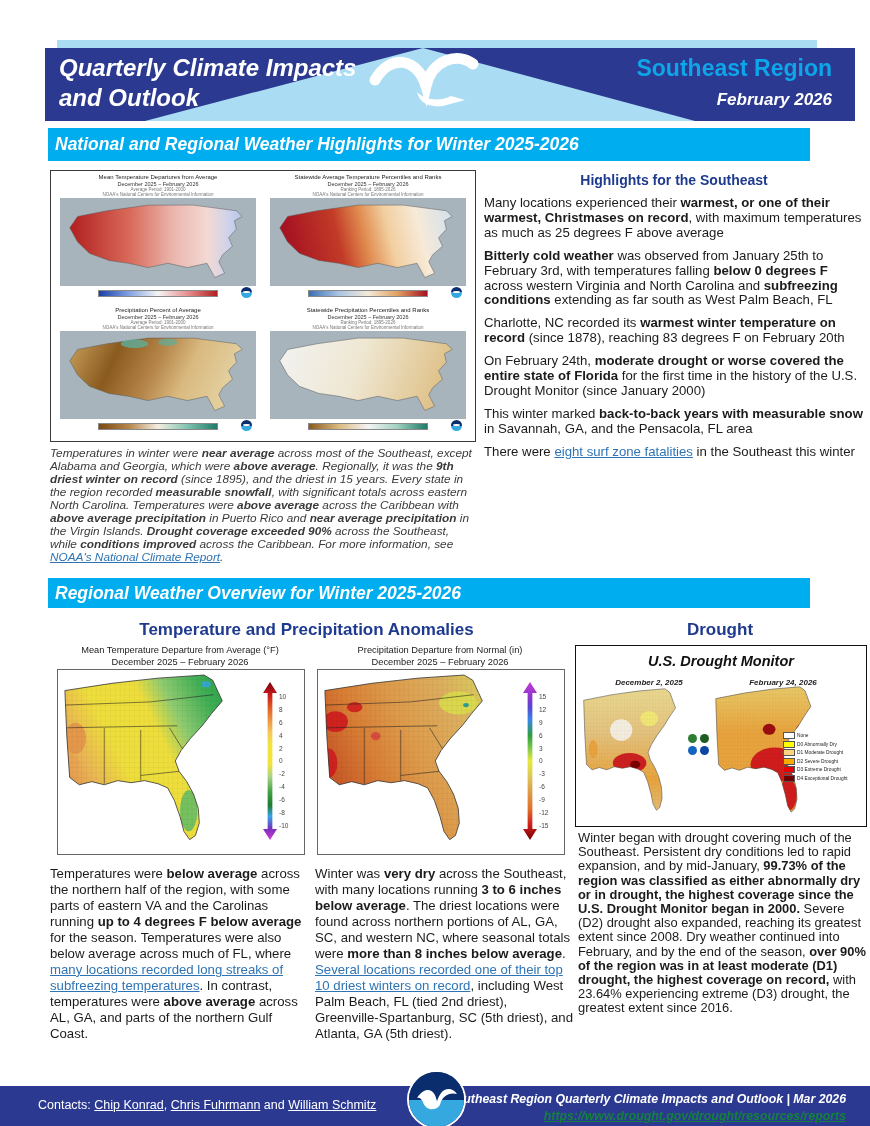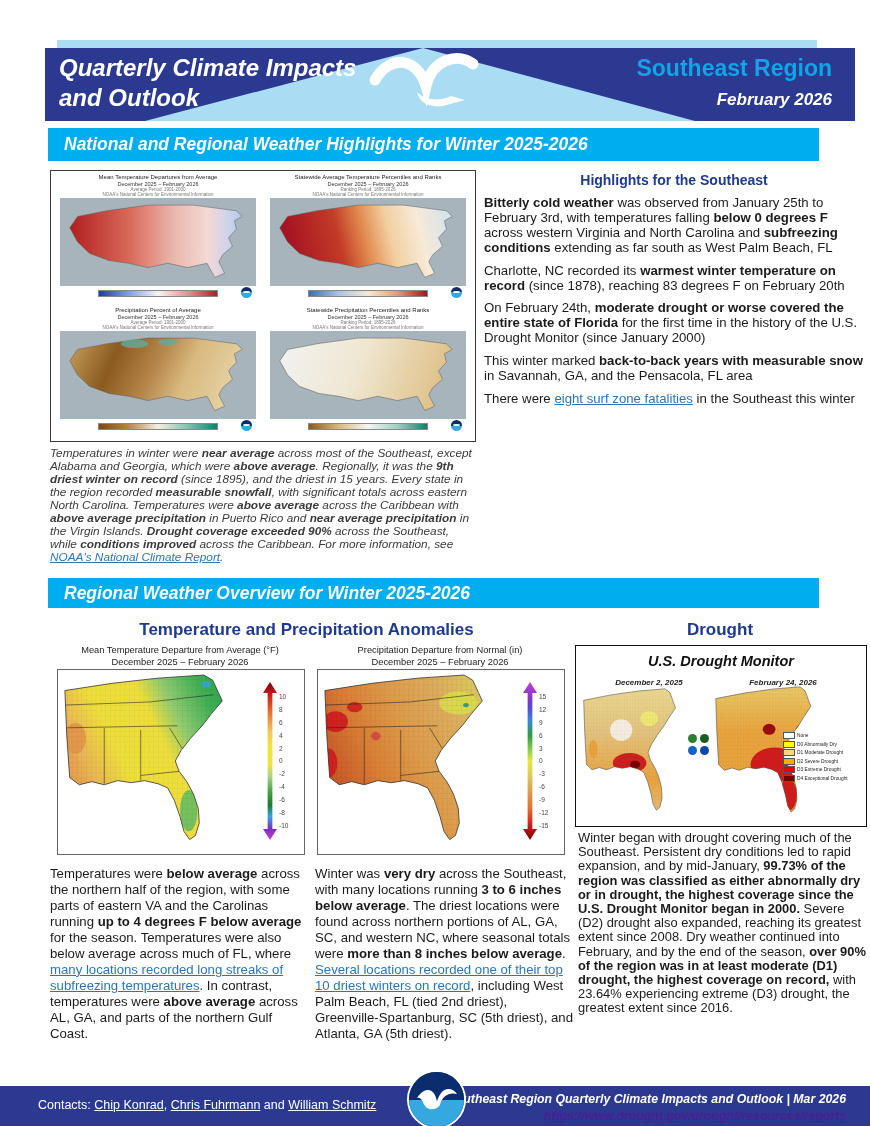--- a/index.html
+++ b/index.html
@@ -13,21 +13,21 @@
   
   #top-strip{left:57px;top:40px;width:760px;height:9px;background:#aadcf4;}
   #header{left:45px;top:48px;width:810px;height:73px;background:#2b3990;overflow:hidden;}
   #hdr-art{position:absolute;left:0;top:0;width:810px;height:73px;}
   #hdr-title{position:absolute;left:14px;top:5px;color:#ffffff;font-size:24px;font-weight:700;
              font-style:italic;line-height:30px;}
   #hdr-region{position:absolute;right:23px;top:7px;color:#0ea5e9;font-size:23px;font-weight:700;}
   #hdr-date{position:absolute;right:23px;top:42px;color:#fff;font-size:17px;font-weight:700;font-style:italic;}
 
   .band{background:#00adef;color:#fff;font-size:17.5px;font-weight:700;font-style:italic;
-        padding-left:16px;display:flex;align-items:center;}
+        padding-left:7px;display:flex;align-items:center;}
   #band1{left:48px;top:128px;width:755px;height:33px;}
   #band2{left:48px;top:578px;width:755px;height:30px;}
 
   
   #natmaps{left:50px;top:170px;width:418px;height:264px;border:1.5px solid #3a3a3a;background:#fff;
            display:grid;grid-template-columns:1fr 1fr;grid-template-rows:1fr 1fr;padding:3px;gap:2px;}
   .panel{display:flex;flex-direction:column;align-items:center;overflow:hidden;}
   .p-t1{font-size:6px;color:#222;line-height:7px;}
   .p-t2{font-size:5.5px;color:#333;line-height:6px;}
   .p-t3,.p-t4{font-size:4.5px;color:#777;line-height:5px;}
@@ -93,21 +93,21 @@
   #col3{left:578px;top:831px;width:288px;font-size:12.9px;line-height:1.1;}
 
   
   #footer{left:0;top:1086px;width:870px;height:40px;background:#2b3990;}
   #footer-contacts{left:38px;top:1098px;font-size:12.5px;color:#fff;}
   #footer-logo{left:407px;top:1070px;width:55px;height:55px;border-radius:50%;border:2px solid #fff;
                overflow:hidden;background:#0a2d6e;z-index:5;}
   #footer-logo svg{width:100%;height:100%;display:block;}
   #footer-right{right:24px;top:1091px;text-align:right;color:#fff;font-size:12.3px;
                 font-weight:700;font-style:italic;line-height:1.4;}
-  #footer-right a{color:#4c1d95;}
+  #footer-right a{color:#15803d;}
 </style>
 </head>
 <body>
 
 <div class="page">
 
   <div class="abs" id="top-strip"></div>
   <div class="abs" id="header">
     <svg id="hdr-art" viewBox="0 0 810 73" preserveAspectRatio="none">
       <polygon points="378,0 100,73 650,73" fill="#aadcf4"></polygon>
@@ -228,20 +228,21 @@
         <div class="p-bar bar-rank-p"></div>
         <div class="p-noaa"></div>
       </div>
     </div>
   </div>
 
   <div class="abs rich" id="caption"><span>Temperatures in winter were </span><span class="b">near average</span><span> across most of the Southeast, except Alabama and Georgia, which were </span><span class="b">above average</span><span>. Regionally, it was the </span><span class="b">9th driest winter on record</span><span> (since 1895), and the driest in 15 years. Every state in the region recorded </span><span class="b">measurable snowfall</span><span>, with significant totals across eastern North Carolina. Temperatures were </span><span class="b">above average</span><span> across the Caribbean with </span><span class="b">above average precipitation</span><span> in Puerto Rico and </span><span class="b">near average precipitation</span><span> in the Virgin Islands. </span><span class="b">Drought coverage exceeded 90%</span><span> across the Southeast, while </span><span class="b">conditions improved</span><span> across the Caribbean. For more information, see </span><a href="#">NOAA's National Climate Report</a><span>.</span></div>
 
   <div class="abs" id="hl-head">Highlights for the Southeast</div>
   <div class="abs" id="hl-body">
+    <p class="rich"><span>Many locations experienced their </span><span class="b">warmest, or one of their warmest, Christmases on record</span><span>, with maximum temperatures as much as 25 degrees F above average</span></p>
     <p class="rich"><span class="b">Bitterly cold weather</span><span> was observed from January 25th to February 3rd, with temperatures falling </span><span class="b">below 0 degrees F</span><span> across western Virginia and North Carolina and </span><span class="b">subfreezing conditions</span><span> extending as far south as West Palm Beach, FL</span></p>
     <p class="rich"><span>Charlotte, NC recorded its </span><span class="b">warmest winter temperature on record</span><span> (since 1878), reaching 83 degrees F on February 20th</span></p>
     <p class="rich"><span>On February 24th, </span><span class="b">moderate drought or worse covered the entire state of Florida</span><span> for the first time in the history of the U.S. Drought Monitor (since January 2000)</span></p>
     <p class="rich"><span>This winter marked </span><span class="b">back-to-back years with measurable snow</span><span> in Savannah, GA, and the Pensacola, FL area</span></p>
     <p class="rich"><span>There were </span><a href="#">eight surf zone fatalities</a><span> in the Southeast this winter</span></p>
   </div>
 
   <div class="abs band" id="band2">
     <span>Regional Weather Overview for Winter 2025-2026</span>
   </div>

